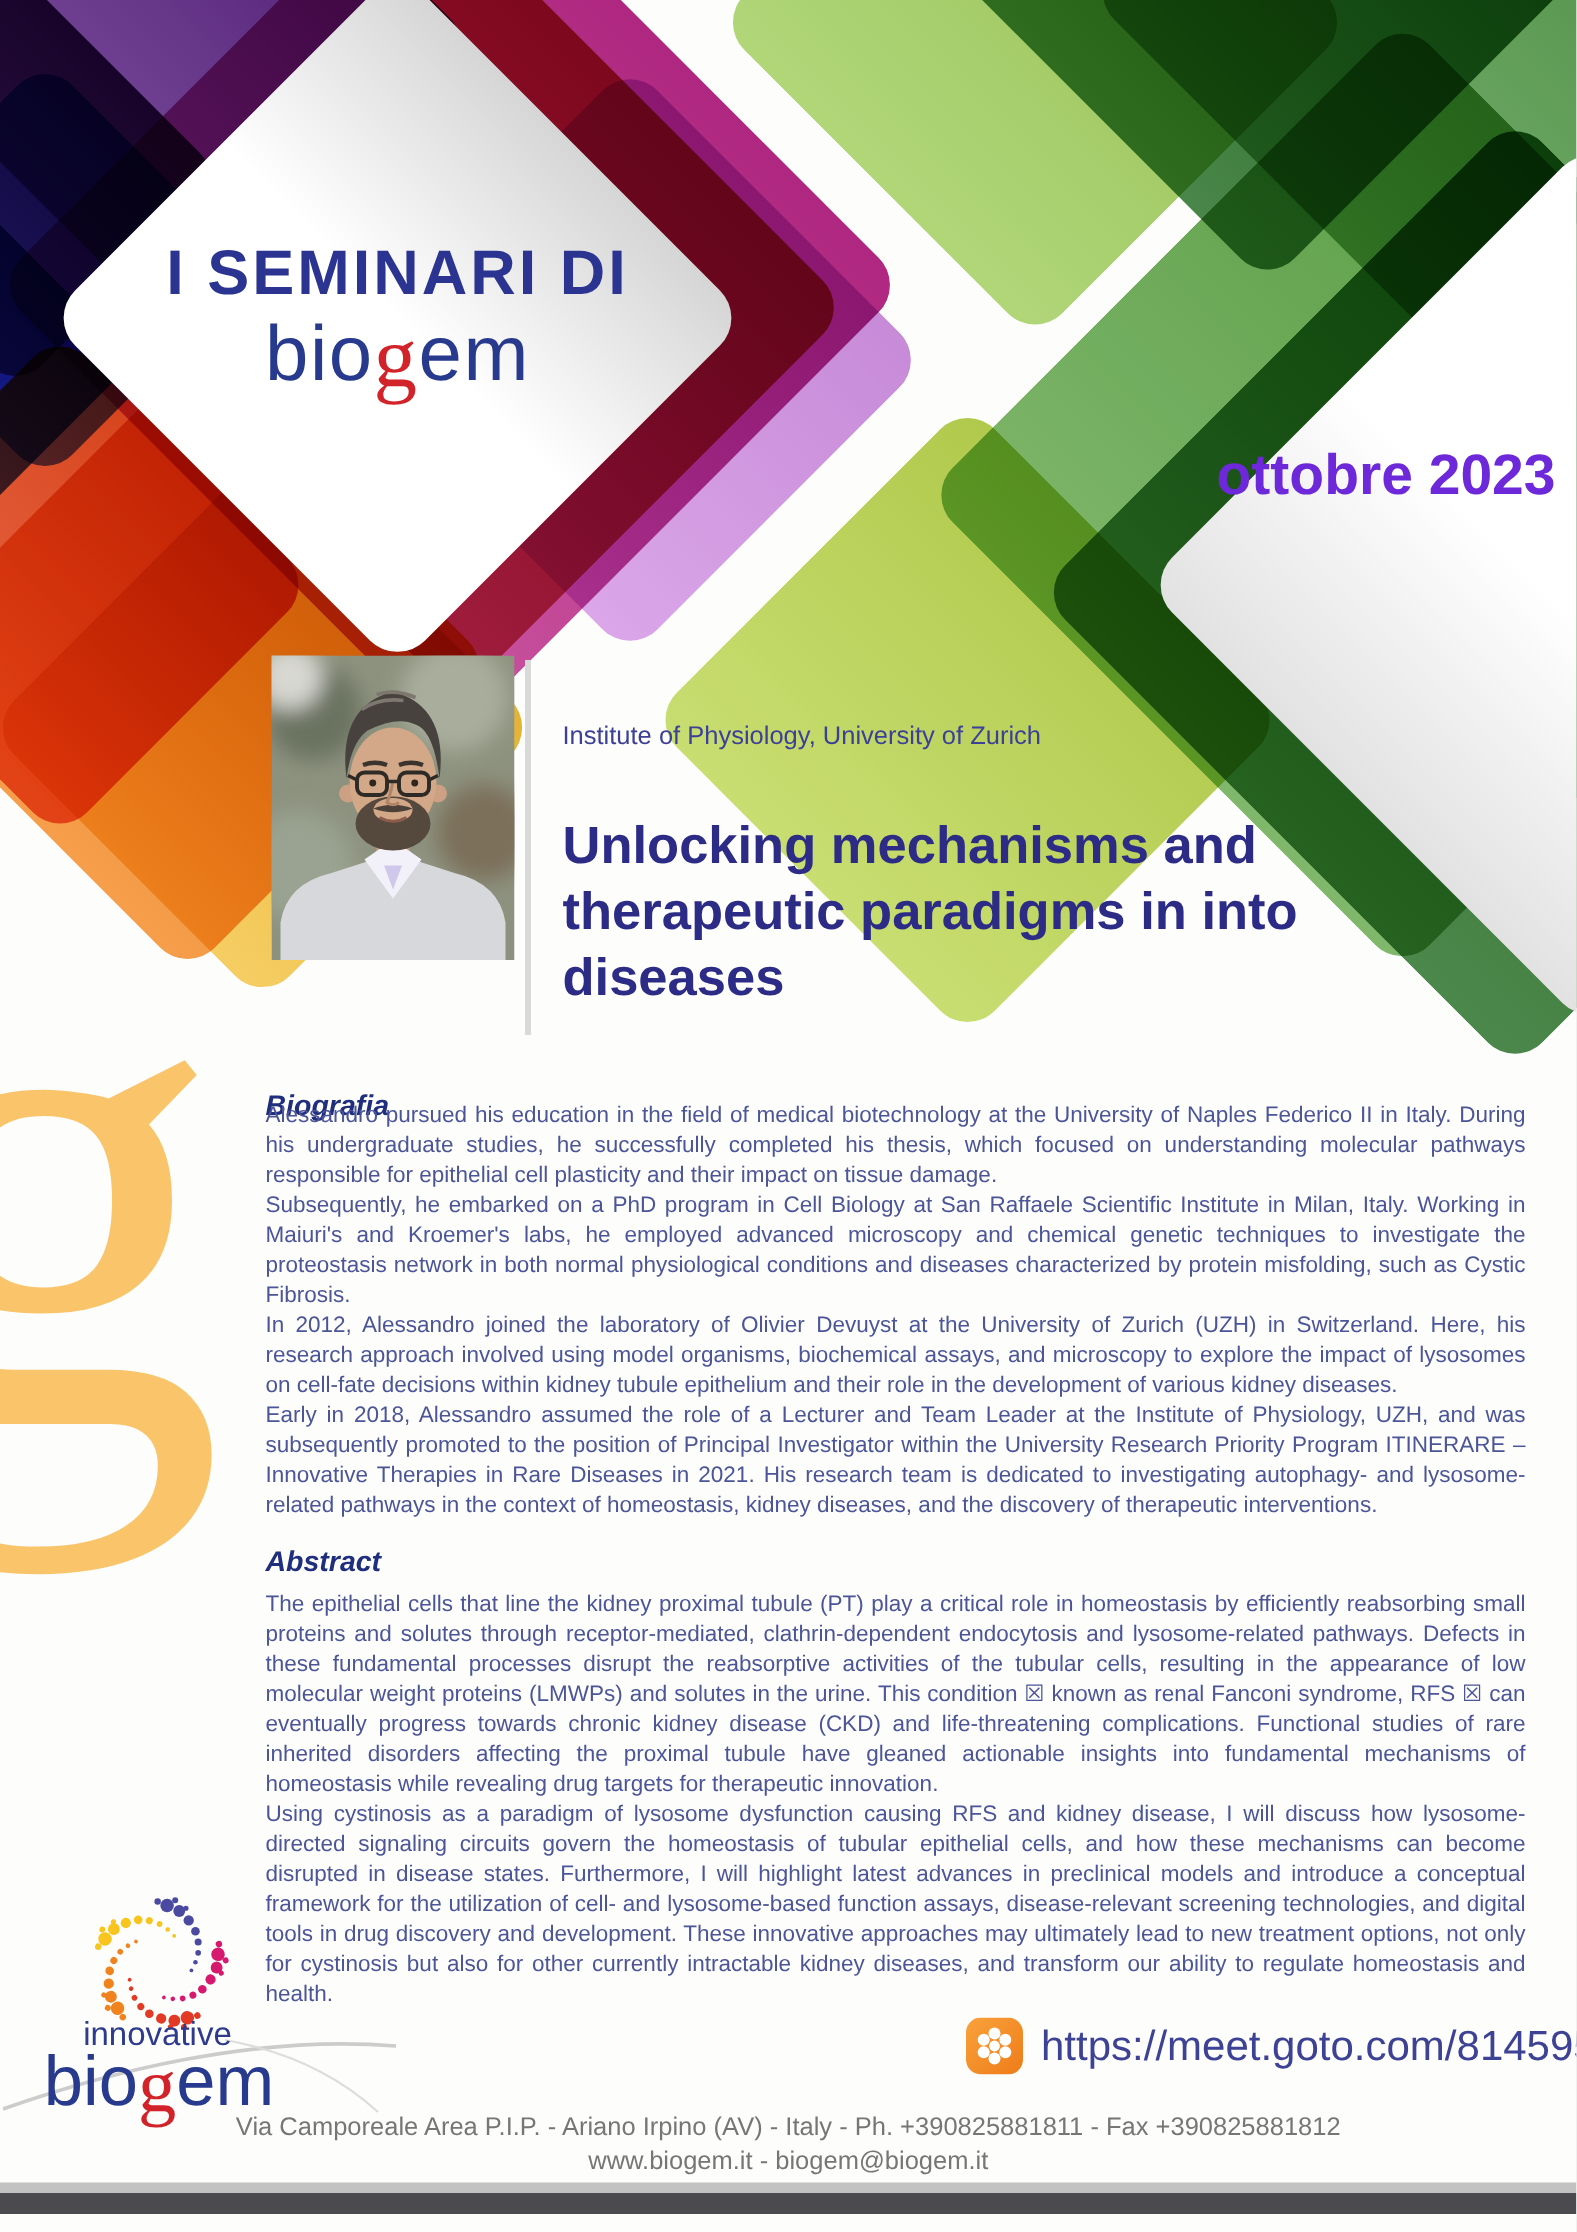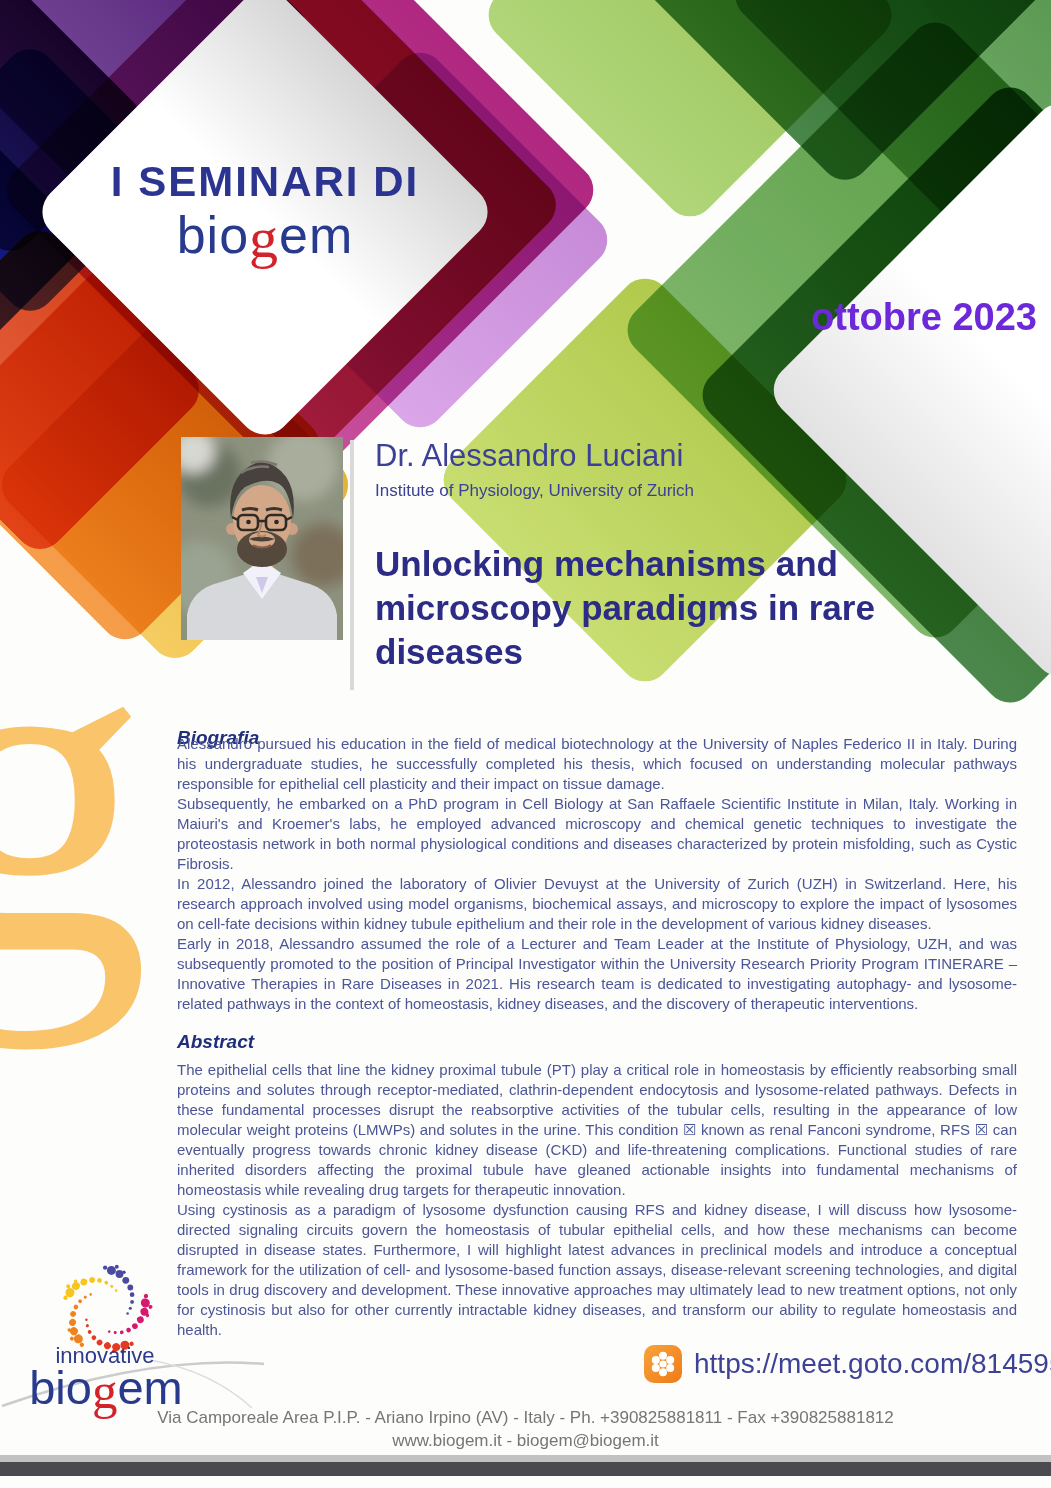--- a/index.html
+++ b/index.html
@@ -142,23 +142,22 @@
       <circle cx="67.5" cy="85" r="2.3" fill="#2f261f"></circle>
       <circle cx="95.5" cy="85" r="2.3" fill="#2f261f"></circle>
       <rect x="57" y="78" width="20" height="15" rx="5" fill="none" stroke="#2e2a26" stroke-width="2.6"></rect>
       <rect x="85" y="78" width="20" height="15" rx="5" fill="none" stroke="#2e2a26" stroke-width="2.6"></rect>
       <path d="M77,84 L85,84 M57,83 L51,80 M105,83 L111,80" stroke="#2e2a26" stroke-width="2.4"></path>
       <path d="M50,82 Q44,34 81,24 Q118,34 112,82 Q108,50 96,46 Q84,40 64,50 Q53,58 50,82 Z" fill="#47423d"></path>
       <path d="M60,36 Q72,28 88,30 M70,26 Q82,22 96,28" stroke="#7d7770" stroke-width="2.5" fill="none"></path>
     </svg>
   </div>
   <div class="divider"></div>
-  <div class="speaker-name">Dr. Alessandro Luciani</div>
   <div class="speaker-aff">Institute of Physiology, University of Zurich</div>
-  <div class="talk-title">Unlocking mechanisms and microscopy paradigms in rare diseases</div>
+  <div class="talk-title">Unlocking mechanisms and therapeutic paradigms in into diseases</div>
 
   <div class="sec-heading" style="top:704px;margin-top:23px;">Biografia</div>
   <div class="sec-body" style="top:734px;">
     <p>Alessandro pursued his education in the field of medical biotechnology at the University of Naples Federico II in Italy. During his undergraduate studies, he successfully completed his thesis, which focused on understanding molecular pathways responsible for epithelial cell plasticity and their impact on tissue damage.</p>
     <p>Subsequently, he embarked on a PhD program in Cell Biology at San Raffaele Scientific Institute in Milan, Italy. Working in Maiuri's and Kroemer's labs, he employed advanced microscopy and chemical genetic techniques to investigate the proteostasis network in both normal physiological conditions and diseases characterized by protein misfolding, such as Cystic Fibrosis.</p>
     <p>In 2012, Alessandro joined the laboratory of Olivier Devuyst at the University of Zurich (UZH) in Switzerland. Here, his research approach involved using model organisms, biochemical assays, and microscopy to explore the impact of lysosomes on cell-fate decisions within kidney tubule epithelium and their role in the development of various kidney diseases.</p>
     <p>Early in 2018, Alessandro assumed the role of a Lecturer and Team Leader at the Institute of Physiology, UZH, and was subsequently promoted to the position of Principal Investigator within the University Research Priority Program ITINERARE – Innovative Therapies in Rare Diseases in 2021. His research team is dedicated to investigating autophagy- and lysosome-related pathways in the context of homeostasis, kidney diseases, and the discovery of therapeutic interventions.</p>
   </div>
 
   <div class="sec-heading" style="top:1031px;">Abstract</div>

